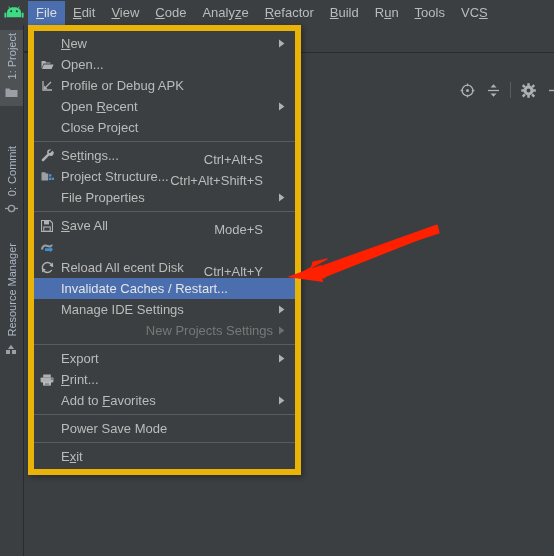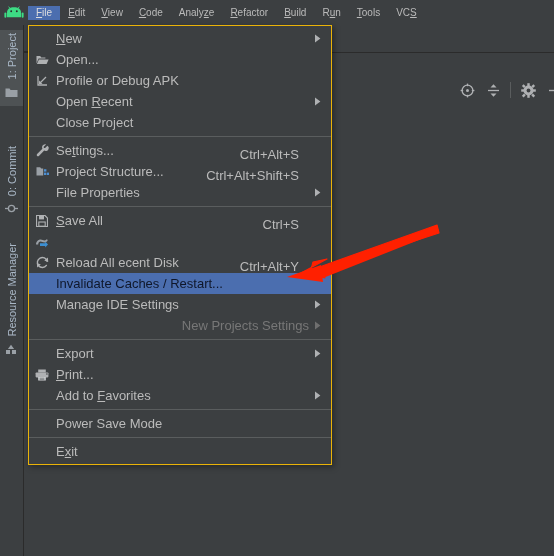--- a/index.html
+++ b/index.html
@@ -34,25 +34,25 @@
   }
   .android-logo {
     width: 28px;
     height: 25px;
     display: flex;
     align-items: center;
     justify-content: center;
   }
   .android-logo svg { display:block; }
   .menubar-item {
-    height: 14px;
+    height: 24px;
     padding: 0 8px;
     display: flex;
     align-items: center;
-    font-size: 10px;
+    font-size: 13px;
     color: #bbbbbb;
     white-space: nowrap;
     cursor: default;
     justify-content: flex-end;
   }
   .menubar-item.active {
     background: #4b6eaf;
     color: #dddddd;
   }
 
@@ -148,42 +148,42 @@
     height: 16px;
     background: #5a5d5e;
     margin: 0 4px;
   }
 
   
   .dropdown {
     position: absolute;
     top: 25px;
     left: 28px;
-    width: 304px;
-    background: #3c3f41;
-    border: 1px solid #eab308;
+    width: 273px;
+    background: #3c3f41;
+    border: 6px solid #eab308;
     box-sizing: border-box;
     box-shadow: 2px 2px 6px rgba(0,0,0,0.35);
     padding: 2px 0 2px 0;
     z-index: 50;
   }
   .mi {
     position: relative;
     display: flex;
     align-items: center;
     height: 21px;
     padding: 0 0 0 0;
     font-size: 13px;
     color: #bbbbbb;
     cursor: default;
     box-sizing: border-box;
   }
   .mi.highlight {
     background: #4b6eaf;
-    color: #0f172a;
+    color: #e5e5e5;
     align-items: center;
   }
   .mi.disabled { color: #777777; text-align: right; }
   .mi .mi-icon {
     width: 26px;
     min-width: 26px;
     height: 21px;
     display: flex;
     align-items: center;
     justify-content: center;
@@ -442,21 +442,21 @@
       <div class="menu-sep"></div>
       <div class="mi">
         <span class="mi-icon">
           <svg width="12" height="12" viewBox="0 0 12 12">
             <path d="M0.5 0.5 L9 0.5 L11.5 3 L11.5 11.5 L0.5 11.5 Z" fill="none" stroke="#afb1b3" stroke-width="1.2"></path>
             <rect x="3" y="0.8" width="5" height="3.6" fill="#afb1b3"></rect>
             <rect x="2.8" y="7" width="6.4" height="4.2" fill="none" stroke="#afb1b3" stroke-width="1.1"></rect>
           </svg>
         </span>
         <span class="mi-label"><u>S</u>ave All</span>
-        <span class="mi-accel">Ctrl+S</span>
+        <span class="mi-accel">Mode+S</span>
         <span class="mi-arrow"></span>
       </div>
       <div class="mi">
         <span class="mi-icon">
           <svg width="14" height="12" viewBox="0 0 14 12">
             <path d="M1 8.6 C1 5.6 3.2 3.4 5.6 3.4 C7.4 3.4 8.2 4.4 9.6 4.4 C11 4.4 11.4 3 11.4 3 L12.8 4 C12.8 4 12.2 6.4 9.6 6.4 C7.6 6.4 7.0 5.4 5.6 5.4 C4.2 5.4 3.2 6.6 3.2 8.6 Z" fill="#9aa0a6"></path>
             <circle cx="11" cy="2.6" r="0.9" fill="#3c3f41"></circle>
             <polygon points="5.0,7.2 10.2,7.2 10.2,5.6 13,8.6 10.2,11.6 10.2,10 5.0,10" fill="#3d8fd1"></polygon>
           </svg>
         </span>

